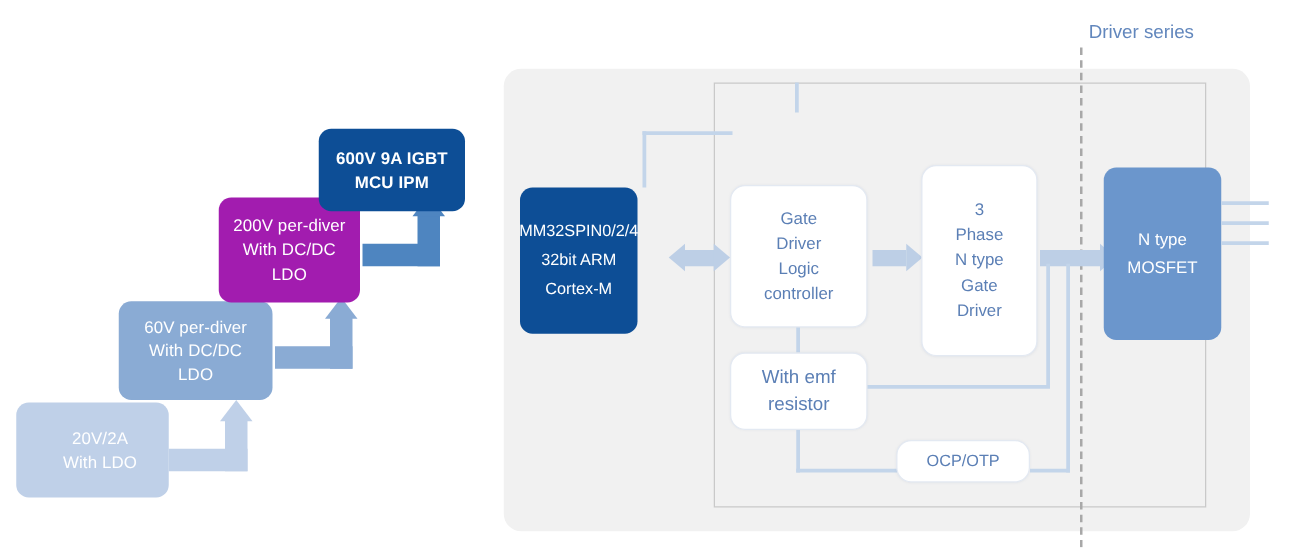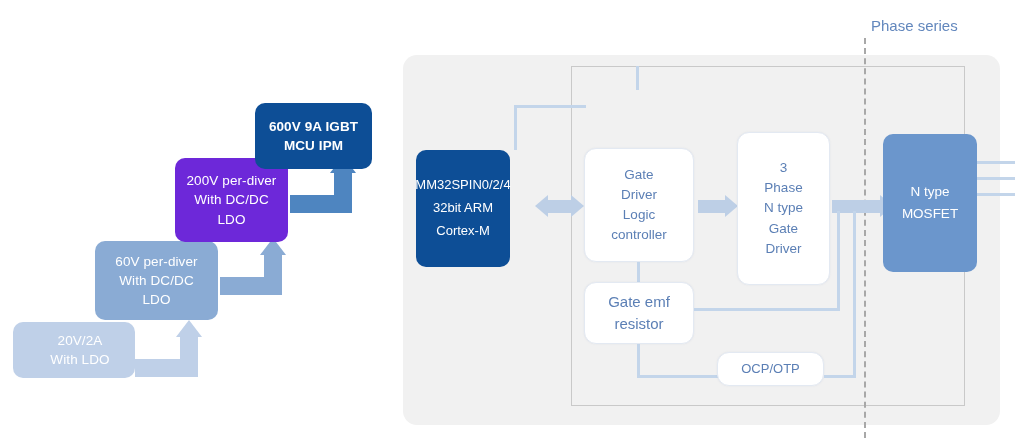--- a/index.html
+++ b/index.html
@@ -27,21 +27,21 @@
     justify-content: center;
     text-align: center;
     color: #ffffff;
     font-size: 13.5px;
     line-height: 1.42;
     letter-spacing: .1px;
     white-space: pre-line;
   }
   .stair-box.lvl1 { background: #bfd0e8; }
   .stair-box.lvl2 { background: #8aabd4; }
-  .stair-box.lvl3 { background: #6d28d9; }
+  .stair-box.lvl3 { background: #a21caf; }
   .stair-box.lvl4 { background: #0d4e96; font-weight: bold; margin-top: 24px; }
 
   
   .elbow-h { position: absolute; }
   .elbow-v { position: absolute; }
   .arrow-head {
     position: absolute;
     width: 0; height: 0;
     border-left: 13px solid transparent;
     border-right: 13px solid transparent;
@@ -117,21 +117,21 @@
   }
 
   
   .lead { position: absolute; background: #c3d5ea; height: 3px; }
 </style>
 </head>
 <body>
 
 <div id="canvas">
 
-  <div class="abs stair-box lvl1" style="left:13px; top:322px; width:122px; height:56px;padding-left:12px;">20V/2A
+  <div class="abs stair-box lvl1" style="left:13px; top:322px; width:122px; height:76px;padding-left:12px;">20V/2A
 With LDO</div>
 
   <div class="elbow-h" style="left:135px; top:359px; width:63px; height:18px; background:#bfd0e8;"></div>
   <div class="elbow-v" style="left:180px; top:336px; width:18px; height:41px; background:#bfd0e8;"></div>
   <div class="arrow-head" style="left:176px; top:320px; border-bottom:17px solid #bfd0e8;"></div>
 
   <div class="abs stair-box lvl2" style="left:95px; top:241px; width:123px; height:79px;">60V per-diver
 With DC/DC
 LDO</div>
 
@@ -149,21 +149,21 @@
 
   <div class="abs stair-box lvl4" style="left:255px; top:79px; width:117px; height:66px;">600V 9A IGBT
 MCU IPM</div>
 
   <div class="abs" id="panel-bg" style="left:403px; top:55px; width:597px; height:370px;"></div>
 
   <div class="abs" id="inner-rect" style="left:571px; top:66px; width:394px; height:340px;"></div>
 
   <div class="abs" id="divider" style="left:864px; top:38px; width:0; height:400px;"></div>
 
-  <div class="abs panel-label" style="left:871px; top:17px;">Phase series</div>
+  <div class="abs panel-label" style="left:871px; top:17px;">Driver series</div>
 
 
   <div class="cline" style="left:636px; top:66px; width:3px; height:24px;"></div>
 
   <div class="cline" style="left:514px; top:105px; width:72px; height:3px;"></div>
   <div class="cline" style="left:514px; top:105px; width:3px; height:45px;"></div>
 
 
   <div class="abs blue-solid-box" id="mcu-box" style="left:416px; top:150px; width:94px; height:117px;">MM32SPIN0/2/4
 32bit ARM
@@ -173,21 +173,21 @@
   <div class="blk-arrow-tip left" style="left:535px; top:195px;"></div>
   <div class="blk-arrow-tip right" style="left:571px; top:195px;"></div>
 
   <div class="abs white-box" style="left:584px; top:148px; width:110px; height:114px;">Gate
 Driver
 Logic
 controller</div>
 
   <div class="cline" style="left:637px; top:262px; width:3px; height:20px;"></div>
 
-  <div class="abs white-box" style="left:584px; top:282px; width:110px; height:62px; font-size:15px;">Gate emf
+  <div class="abs white-box" style="left:584px; top:282px; width:110px; height:62px; font-size:15px;">With emf
 resistor</div>
 
   <div class="blk-arrow-shaft" style="left:698px; top:200px; width:27px; height:13px;"></div>
   <div class="blk-arrow-tip right" style="left:725px; top:195px;"></div>
 
   <div class="abs white-box" style="left:737px; top:132px; width:93px; height:153px;">3
 Phase
 N type
 Gate
 Driver</div>

